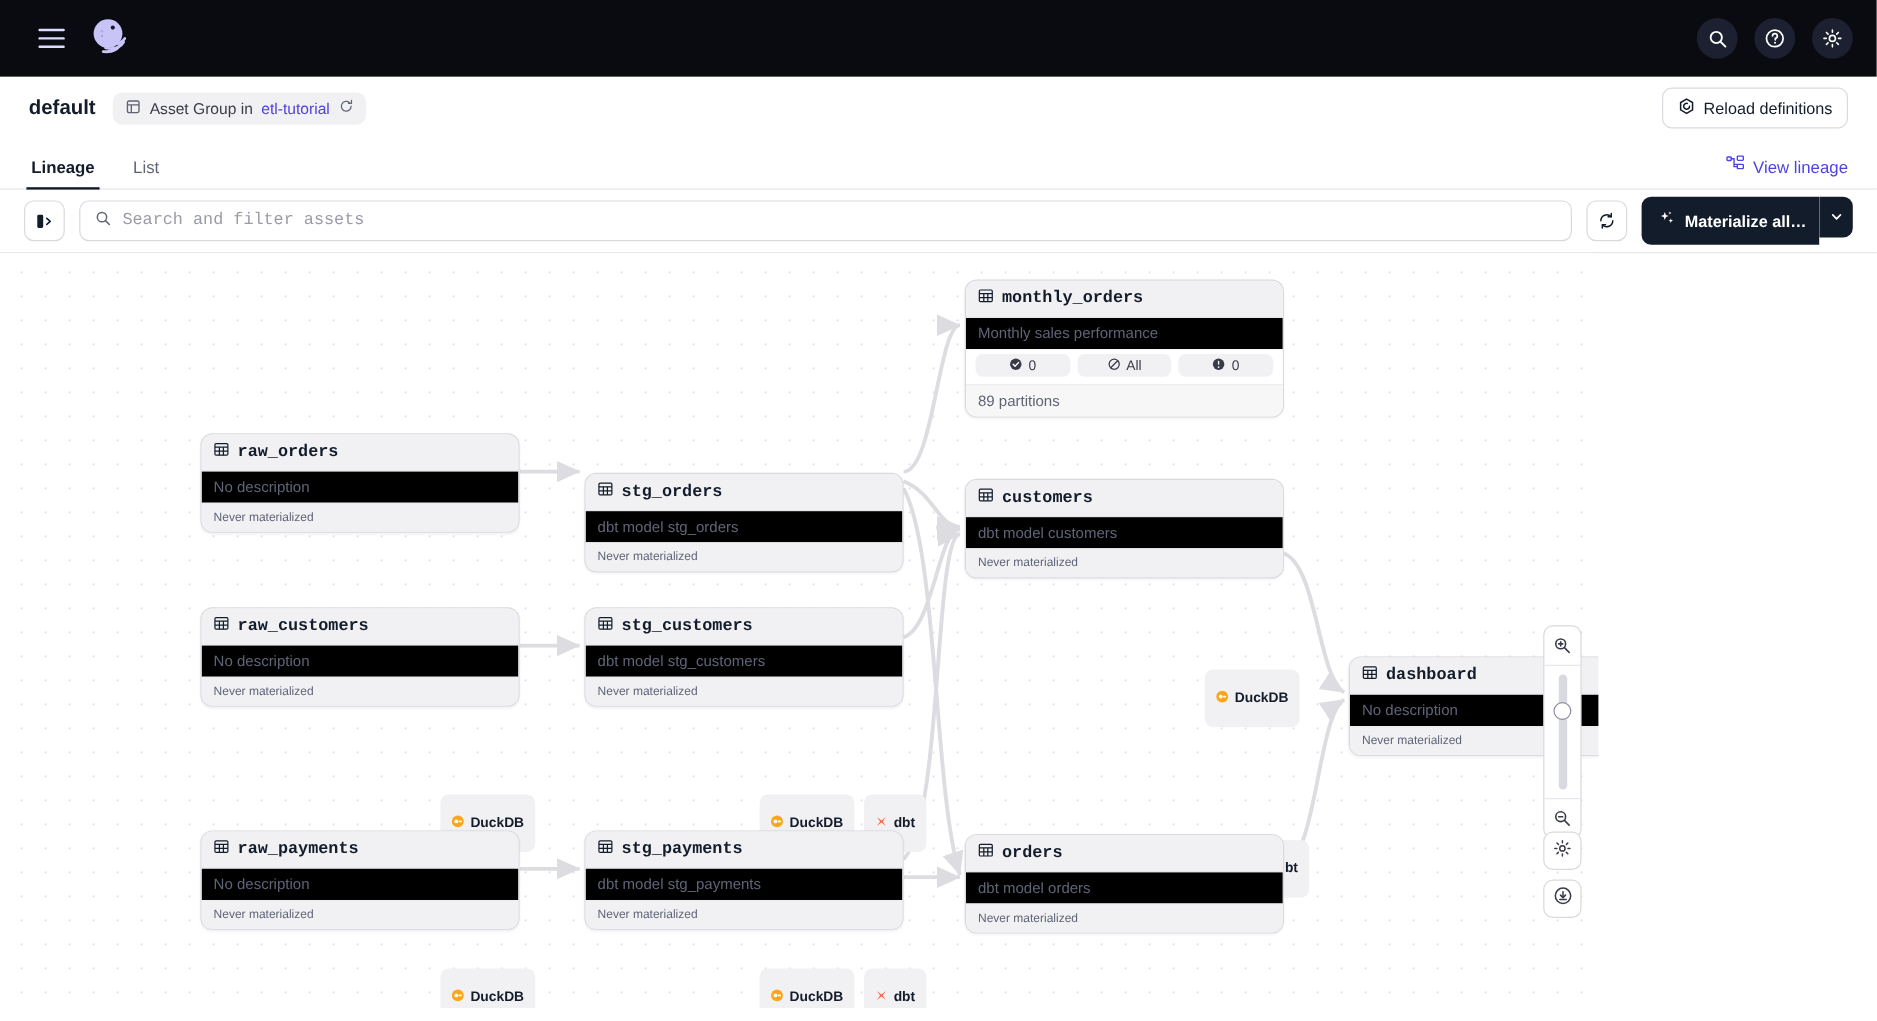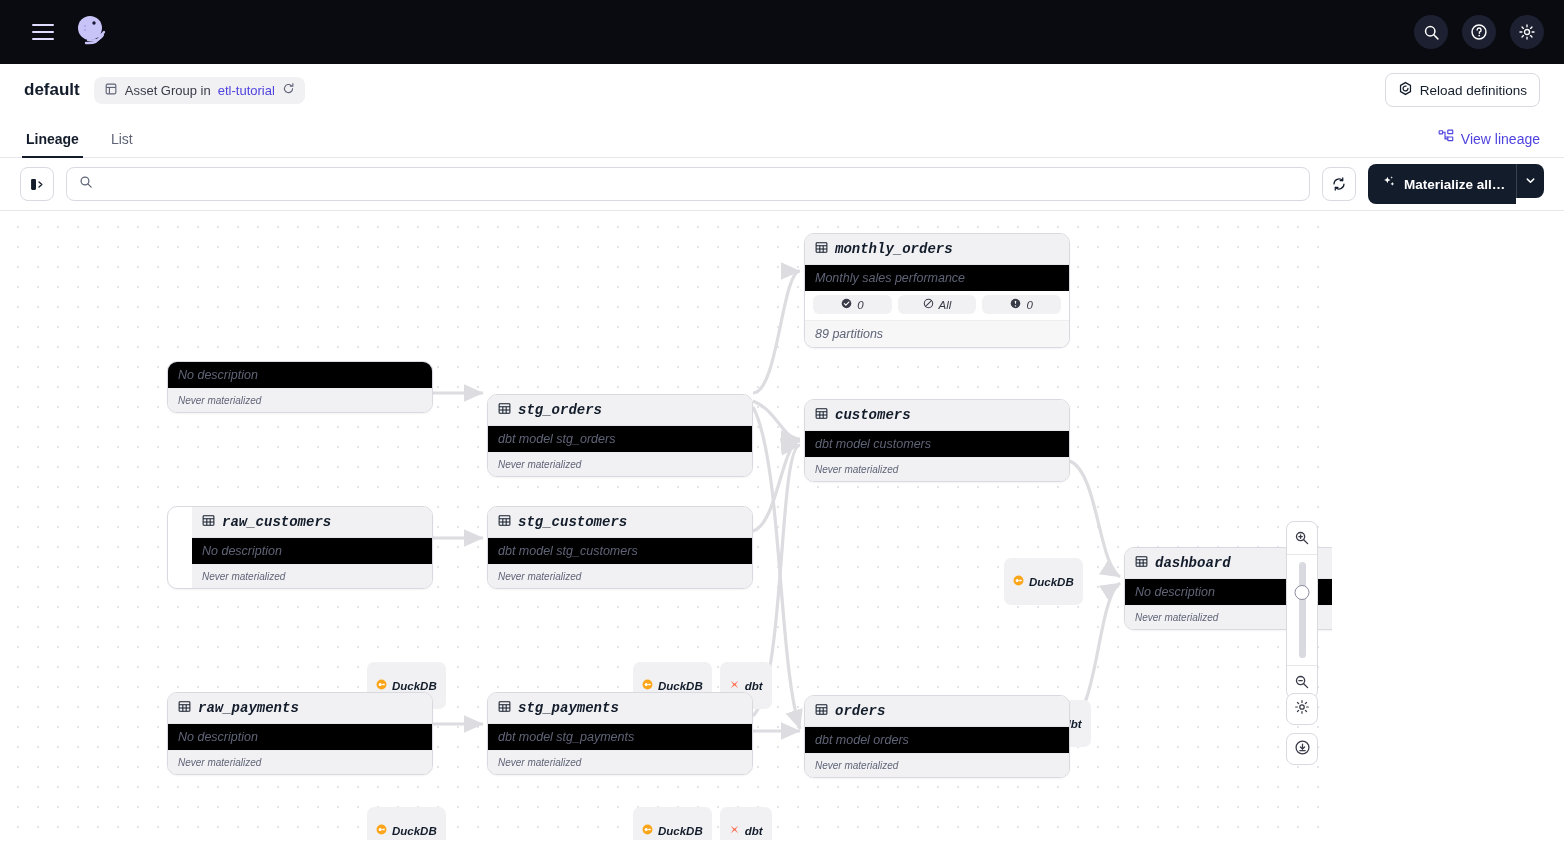--- a/index.html
+++ b/index.html
@@ -97,21 +97,20 @@
     border-radius: 0 8px 8px 0; width: 28px; height: 34px; cursor: pointer;
     display: flex; align-items: center; justify-content: center;
   }
 
   
   .canvas {
     position: relative; width: 1332px; height: 629px; background: #ffffff;
     background-image: radial-gradient(circle, #E3E3E8 1.1px, transparent 1.2px);
     background-size: 20px 20px; background-position: 8px 6px;
     overflow: hidden;
-    font-style: italic;
   }
   .edges { position: absolute; inset: 0; pointer-events: none; }
 
   
   .node {
     position: absolute; width: 266px; border: 1px solid #D9D9E0; border-radius: 10px;
     background: #fff; overflow: hidden; box-shadow: 0 1px 2px rgba(16,22,38,.05);
     cursor: pointer;
   }
   .node-head {
@@ -262,20 +261,21 @@
       <polyline points="10.6,6.3 13.6,9 10.6,11.7" stroke-linecap="round" stroke-linejoin="round"></polyline>
     </svg>
   </div>
   <div class="search-box">
     <span>
       <svg width="14" height="14" viewBox="0 0 18 18" fill="none" stroke="#5F6477" stroke-width="1.6">
         <circle cx="7.7" cy="7.7" r="5"></circle>
           <line x1="11.4" y1="11.4" x2="15.6" y2="15.6" stroke-linecap="round"></line>
       </svg>
     </span>
+    <input type="text" value="" placeholder="Search and filter assets" style="">
   </div>
   <div class="icon-sq-btn">
     <svg width="16" height="16" viewBox="0 0 18 18" fill="none" stroke="#131C2B" stroke-width="1.4">
       <path d="M14.6 9a5.6 5.6 0 0 1-9.6 3.9" stroke-linecap="round"></path>
       <path d="M3.4 9a5.6 5.6 0 0 1 9.6-3.9" stroke-linecap="round"></path>
       <polyline points="13.2,2.2 13.2,5.2 10.2,5.2" stroke-linecap="round" stroke-linejoin="round"></polyline>
       <polyline points="4.8,15.8 4.8,12.8 7.8,12.8" stroke-linecap="round" stroke-linejoin="round"></polyline>
     </svg>
   </div>
   <div class="mat-group">
@@ -384,20 +384,32 @@
             <circle cx="6" cy="6" r="5.4" fill="#FBA61A"></circle>
             <circle cx="4.6" cy="6" r="1.7" fill="#fff"></circle>
             <rect x="6.6" y="5.15" width="3.1" height="1.7" rx=".85" fill="#fff"></rect>
           </svg>
       </span>
       <span>DuckDB</span>
     </div>
   </div>
 
   <div class="node" style="left:167px; top:150px;">
+    <div class="node-head">
+      <span>
+        <svg width="13" height="13" viewBox="0 0 14 14" fill="none" stroke="#131C2B" stroke-width="1.1">
+            <rect x="1.2" y="1.8" width="11.6" height="10.4" rx="1"></rect>
+            <line x1="1.2" y1="5" x2="12.8" y2="5"></line>
+            <line x1="1.2" y1="8.6" x2="12.8" y2="8.6"></line>
+            <line x1="5.2" y1="5" x2="5.2" y2="12.2"></line>
+            <line x1="8.8" y1="5" x2="8.8" y2="12.2"></line>
+          </svg>
+      </span>
+      <span class="node-name">raw_orders</span>
+    </div>
     <div class="node-desc">No description</div>
     <div class="node-status">Never materialized</div>
   </div>
   <div class="tag-row" style="left:367px; top:451px;">
     <div class="tag">
       <span><svg width="11" height="11" viewBox="0 0 12 12">
             <circle cx="6" cy="6" r="5.4" fill="#FBA61A"></circle>
             <circle cx="4.6" cy="6" r="1.7" fill="#fff"></circle>
             <rect x="6.6" y="5.15" width="3.1" height="1.7" rx=".85" fill="#fff"></rect>
           </svg></span>
@@ -464,21 +476,21 @@
       <span>DuckDB</span>
     </div>
     <div class="tag">
       <span><svg width="11" height="11" viewBox="0 0 12 12">
             <path d="M1.9 1.9 L6 5.1 L10.1 1.9 L7.2 6 L10.1 10.1 L6 6.9 L1.9 10.1 L4.8 6 Z" fill="#FF694A"></path>
           </svg></span>
       <span>dbt</span>
     </div>
   </div>
 
-  <div class="node" style="left:167px; top:295px;padding-left:24px;">
+  <div class="node" style="left:167px; top:295px;">
     <div class="node-head">
       <span>
         <svg width="13" height="13" viewBox="0 0 14 14" fill="none" stroke="#131C2B" stroke-width="1.1">
             <rect x="1.2" y="1.8" width="11.6" height="10.4" rx="1"></rect>
             <line x1="1.2" y1="5" x2="12.8" y2="5"></line>
             <line x1="1.2" y1="8.6" x2="12.8" y2="8.6"></line>
             <line x1="5.2" y1="5" x2="5.2" y2="12.2"></line>
             <line x1="8.8" y1="5" x2="8.8" y2="12.2"></line>
           </svg>
       </span>

